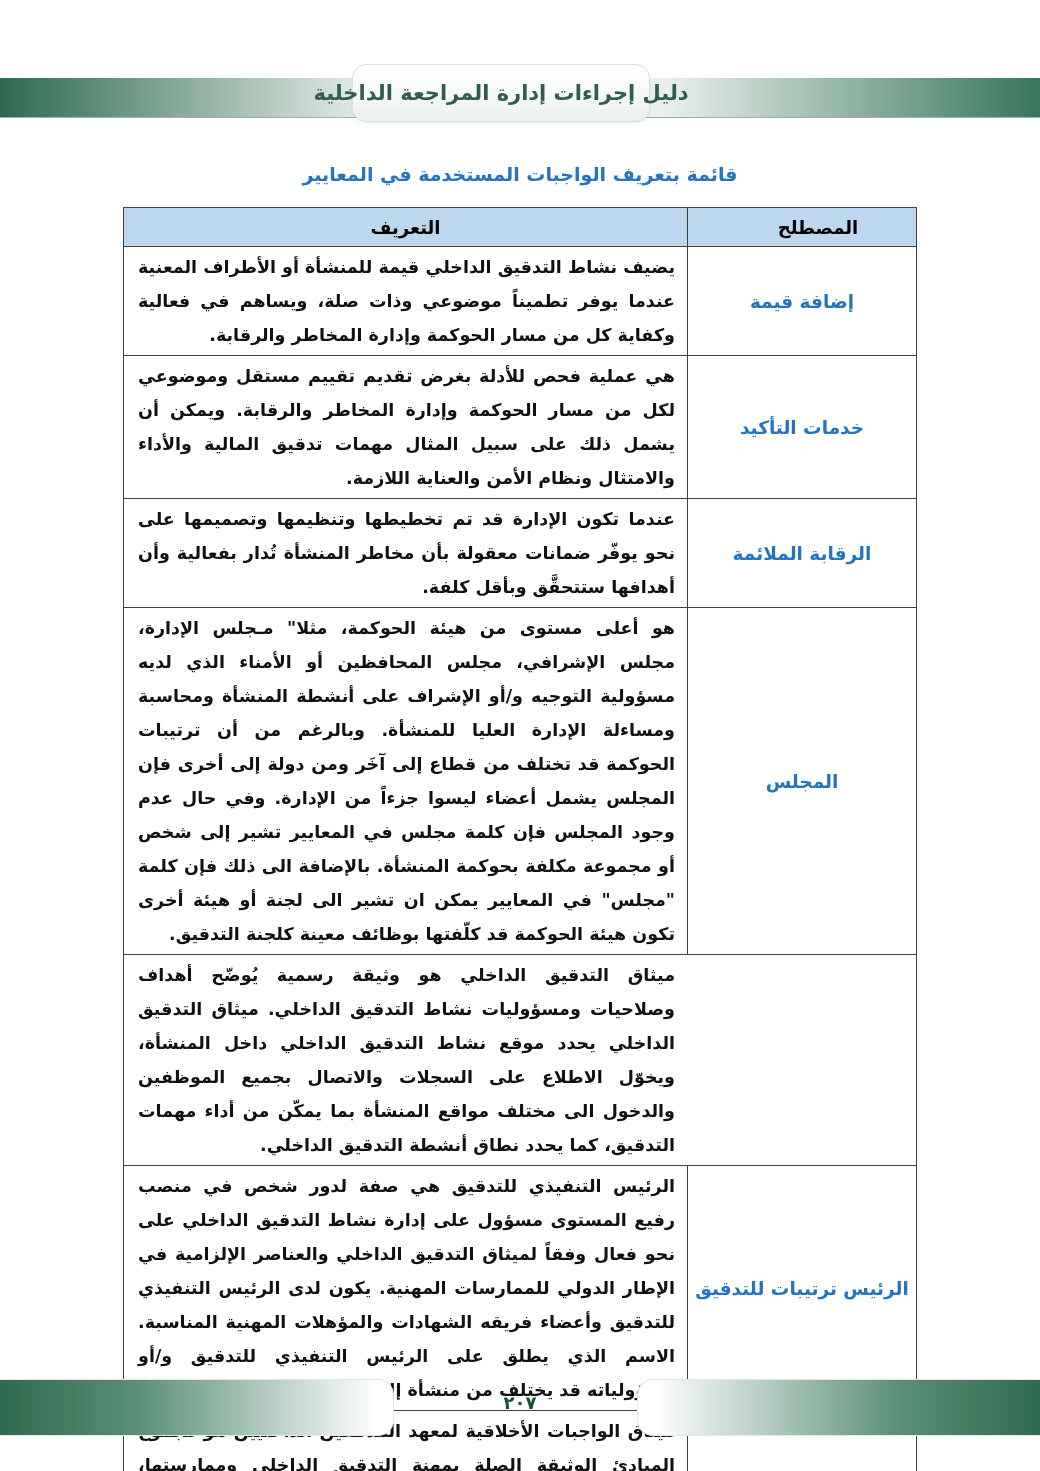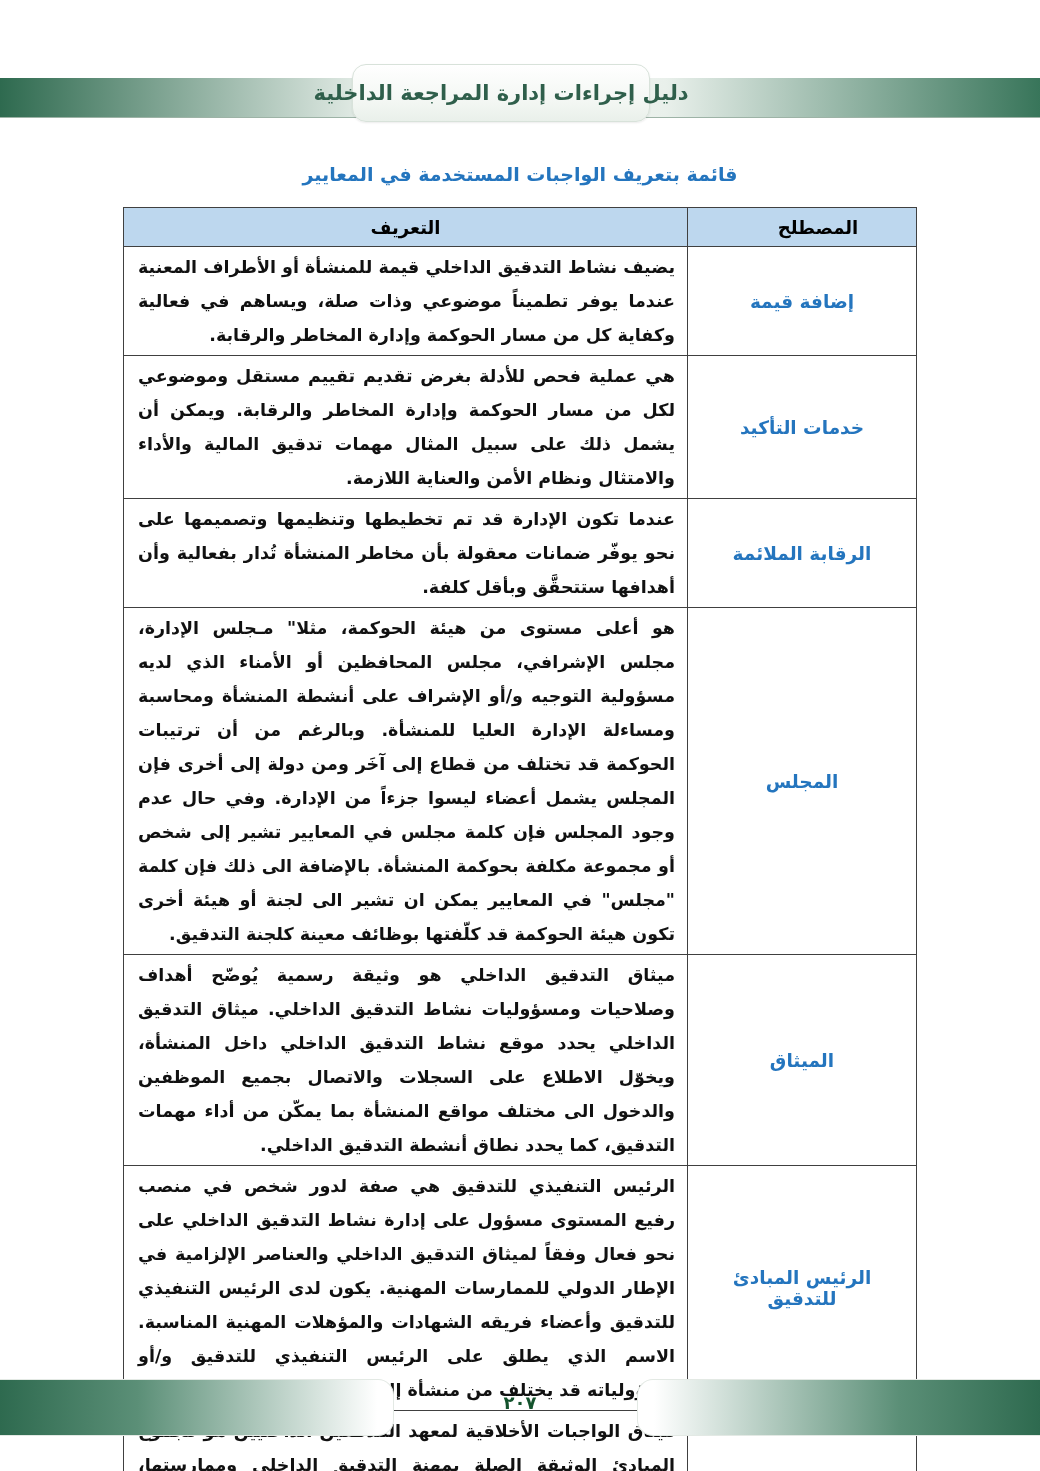--- a/index.html
+++ b/index.html
@@ -140,28 +140,27 @@
       <div class="cell def-cell">
         <div class="def-text">هو أعلى مستوى من هيئة الحوكمة، مثلا" مـجلس الإدارة، مجلس الإشرافي، مجلس المحافظين أو الأمناء الذي لديه مسؤولية التوجيه و/أو الإشراف على أنشطة المنشأة ومحاسبة ومساءلة الإدارة العليا للمنشأة. وبالرغم من أن ترتيبات الحوكمة قد تختلف من قطاع إلى آخَر ومن دولة إلى أخرى فإن المجلس يشمل أعضاء ليسوا جزءاً من الإدارة. وفي حال عدم وجود المجلس فإن كلمة مجلس في المعايير تشير إلى شخص أو مجموعة مكلفة بحوكمة المنشأة. بالإضافة الى ذلك فإن كلمة "مجلس" في المعايير يمكن ان تشير الى لجنة أو هيئة أخرى تكون هيئة الحوكمة قد كلّفتها بوظائف معينة كلجنة التدقيق.</div>
       </div>
       <div class="cell term-cell">المجلس</div>
     </div>
 
     <div class="t-row r5">
       <div class="cell def-cell">
         <div class="def-text">ميثاق التدقيق الداخلي هو وثيقة رسمية يُوضّح أهداف وصلاحيات ومسؤوليات نشاط التدقيق الداخلي. ميثاق التدقيق الداخلي يحدد موقع نشاط التدقيق الداخلي داخل المنشأة، ويخوّل الاطلاع على السجلات والاتصال بجميع الموظفين والدخول الى مختلف مواقع المنشأة بما يمكّن من أداء مهمات التدقيق، كما يحدد نطاق أنشطة التدقيق الداخلي.</div>
       </div>
-      <div class="cell term-cell">الميثاق</div>
     </div>
 
     <div class="t-row r6">
       <div class="cell def-cell">
         <div class="def-text">الرئيس التنفيذي للتدقيق هي صفة لدور شخص في منصب رفيع المستوى مسؤول على إدارة نشاط التدقيق الداخلي على نحو فعال وفقاً لميثاق التدقيق الداخلي والعناصر الإلزامية في الإطار الدولي للممارسات المهنية. يكون لدى الرئيس التنفيذي للتدقيق وأعضاء فريقه الشهادات والمؤهلات المهنية المناسبة. الاسم الذي يطلق على الرئيس التنفيذي للتدقيق و/أو مسؤولياته قد يختلف من منشأة إلى أخرى.</div>
       </div>
-      <div class="cell term-cell">الرئيس المبادئ للتدقيق</div>
+      <div class="cell term-cell">الرئيس ترتيبات للتدقيق</div>
     </div>
 
     <div class="t-row r7">
       <div class="cell def-cell">
         <div class="def-text">ميثاق الواجبات الأخلاقية لمعهد المدققين الداخليين هو مجموع المبادئ الوثيقة الصلة بمهنة التدقيق الداخلي وممارستها، وأيضاً قواعد السلوك التي تصف التصرف المتوقع من المدققين الداخليين. ويكون ميثاق الواجبات الأخلاقية ملزم لكلّ الأطراف والجهات التي تتولى تقديم خدمات التدقيق الداخلي. إن الغرض</div>
       </div>
       <div class="cell term-cell">ميثاق ا المصطلحات</div>
     </div>
 
   </div>

